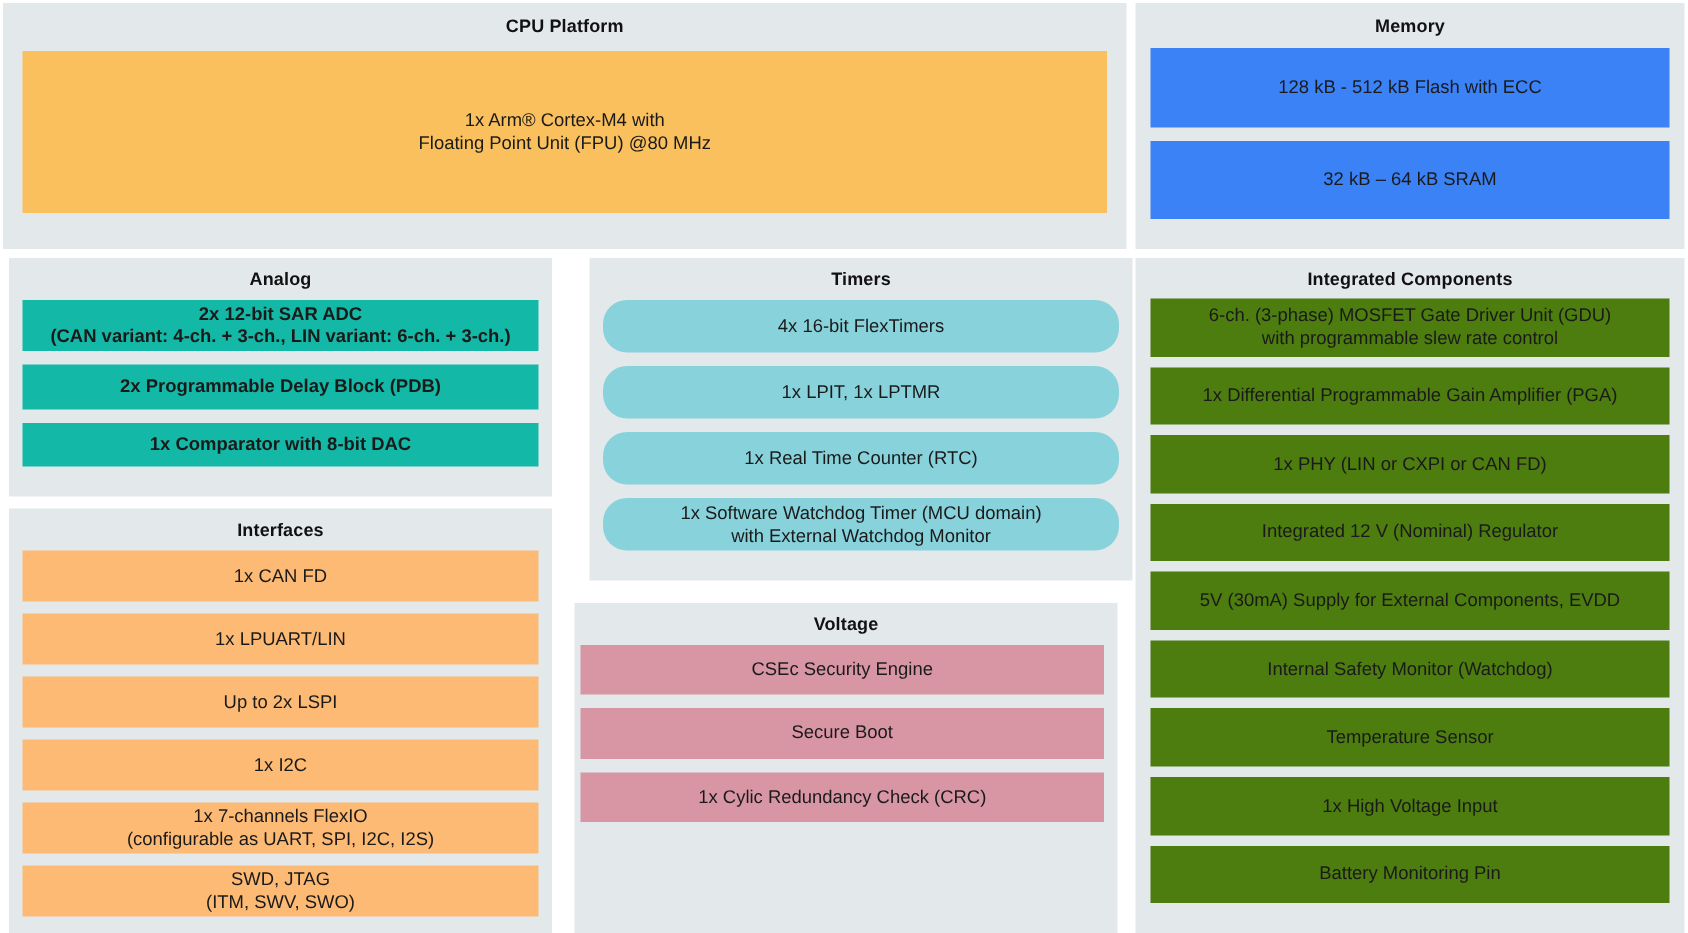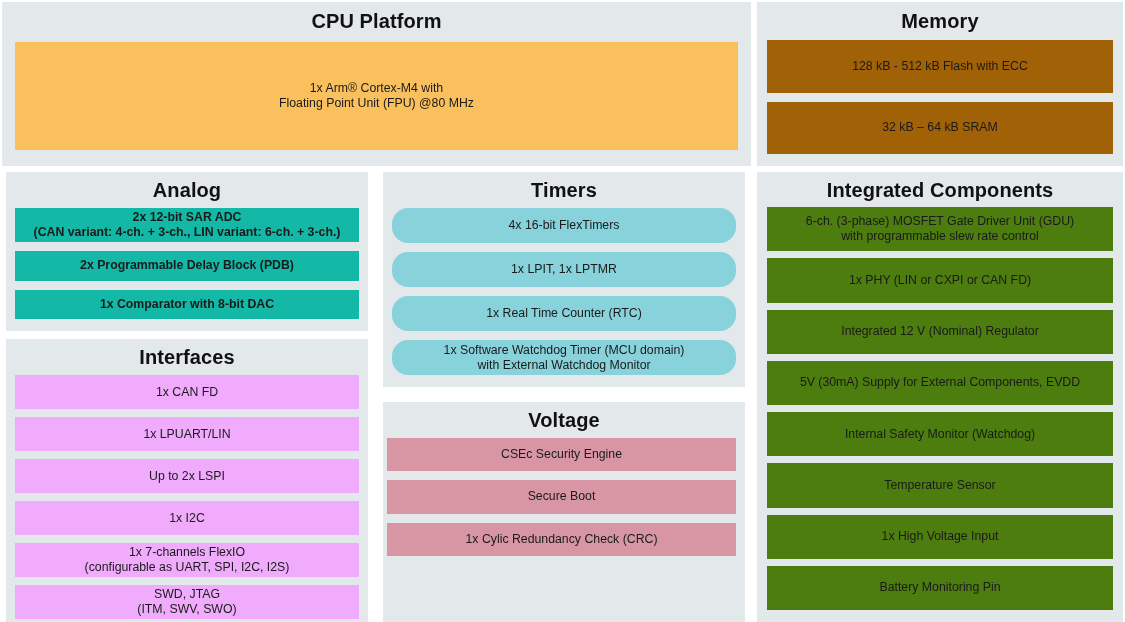--- a/index.html
+++ b/index.html
@@ -24,21 +24,21 @@
 
   
   .panel {
     position: absolute;
     background: #e3e8eb;
     box-sizing: border-box;
     padding: 0;
   }
   .panel-title {
     text-align: center;
-    font-size: 20px;
+    font-size: 12px;
     font-weight: bold;
     color: #111111;
     letter-spacing: 0.1px;
     line-height: 1;
   }
   .blocks {
     display: flex;
     flex-direction: column;
     box-sizing: border-box;
   }
@@ -50,23 +50,23 @@
     text-align: center;
     font-size: 12.3px;
     line-height: 1.22;
     color: #1a1a1a;
     padding: 2px 6px;
     white-space: pre-line;
   }
 
   
   .c-cpu    { background: #fac05e; }
-  .c-mem    { background: #a16207; }
+  .c-mem    { background: #3b82f6; }
   .c-analog { background: #14b8a6; font-weight: bold; }
-  .c-iface  { background: #f0abfc; }
+  .c-iface  { background: #fdba74; }
   .c-timer  { background: #88d2dc; }
   .c-sec    { background: #d896a5; }
   .c-integ  { background: #4d7c0f; }
 
   
   #panel-cpu {
     left: 2px;  top: 2px;  width: 749px; height: 164px;
   }
   #panel-cpu .panel-title { margin-top: 9px; }
   #panel-cpu .blocks { padding: 11px 13px 12px 13px; height: 131px; }
@@ -91,21 +91,21 @@
   
   #panel-iface {
     left: 6px; top: 339px; width: 362px; height: 338px;
   }
   #panel-iface .panel-title { margin-top: 8px; }
   #panel-iface .blocks { padding: 8px 9px 0 9px; gap: 8px; height: 252px; }
   #panel-iface .block { flex: 1 1 0; }
 
   
   #panel-timers {
-    left: 383px; top: 172px; width: 362px; height: 215px;
+    left: 393px; top: 172px; width: 362px; height: 215px;
   }
   #panel-timers .panel-title { margin-top: 8px; }
   #panel-timers .blocks { padding: 8px 9px 9px 9px; gap: 9px; height: 184px; }
   #panel-timers .block { flex: 1 1 0; border-radius: 16px; }
 
   
   #panel-security {
     left: 383px; top: 402px; width: 362px; height: 220px;
   }
   #panel-security .panel-title { margin-top: 8px; }
@@ -183,20 +183,21 @@
       <div class="block c-sec">Secure Boot</div>
       <div class="block c-sec">1x Cylic Redundancy Check (CRC)</div>
     </div>
   </section>
 
   <section class="panel" id="panel-integ">
     <div class="panel-title">Integrated Components</div>
     <div class="blocks">
       <div class="block c-integ">6-ch. (3-phase) MOSFET Gate Driver Unit (GDU)
 with programmable slew rate control</div>
+      <div class="block c-integ">1x Differential Programmable Gain Amplifier (PGA)</div>
       <div class="block c-integ">1x PHY (LIN or CXPI or CAN FD)</div>
       <div class="block c-integ">Integrated 12 V (Nominal) Regulator</div>
       <div class="block c-integ">5V (30mA) Supply for External Components, EVDD</div>
       <div class="block c-integ">Internal Safety Monitor (Watchdog)</div>
       <div class="block c-integ">Temperature Sensor</div>
       <div class="block c-integ">1x High Voltage Input</div>
       <div class="block c-integ">Battery Monitoring Pin</div>
     </div>
   </section>
 

